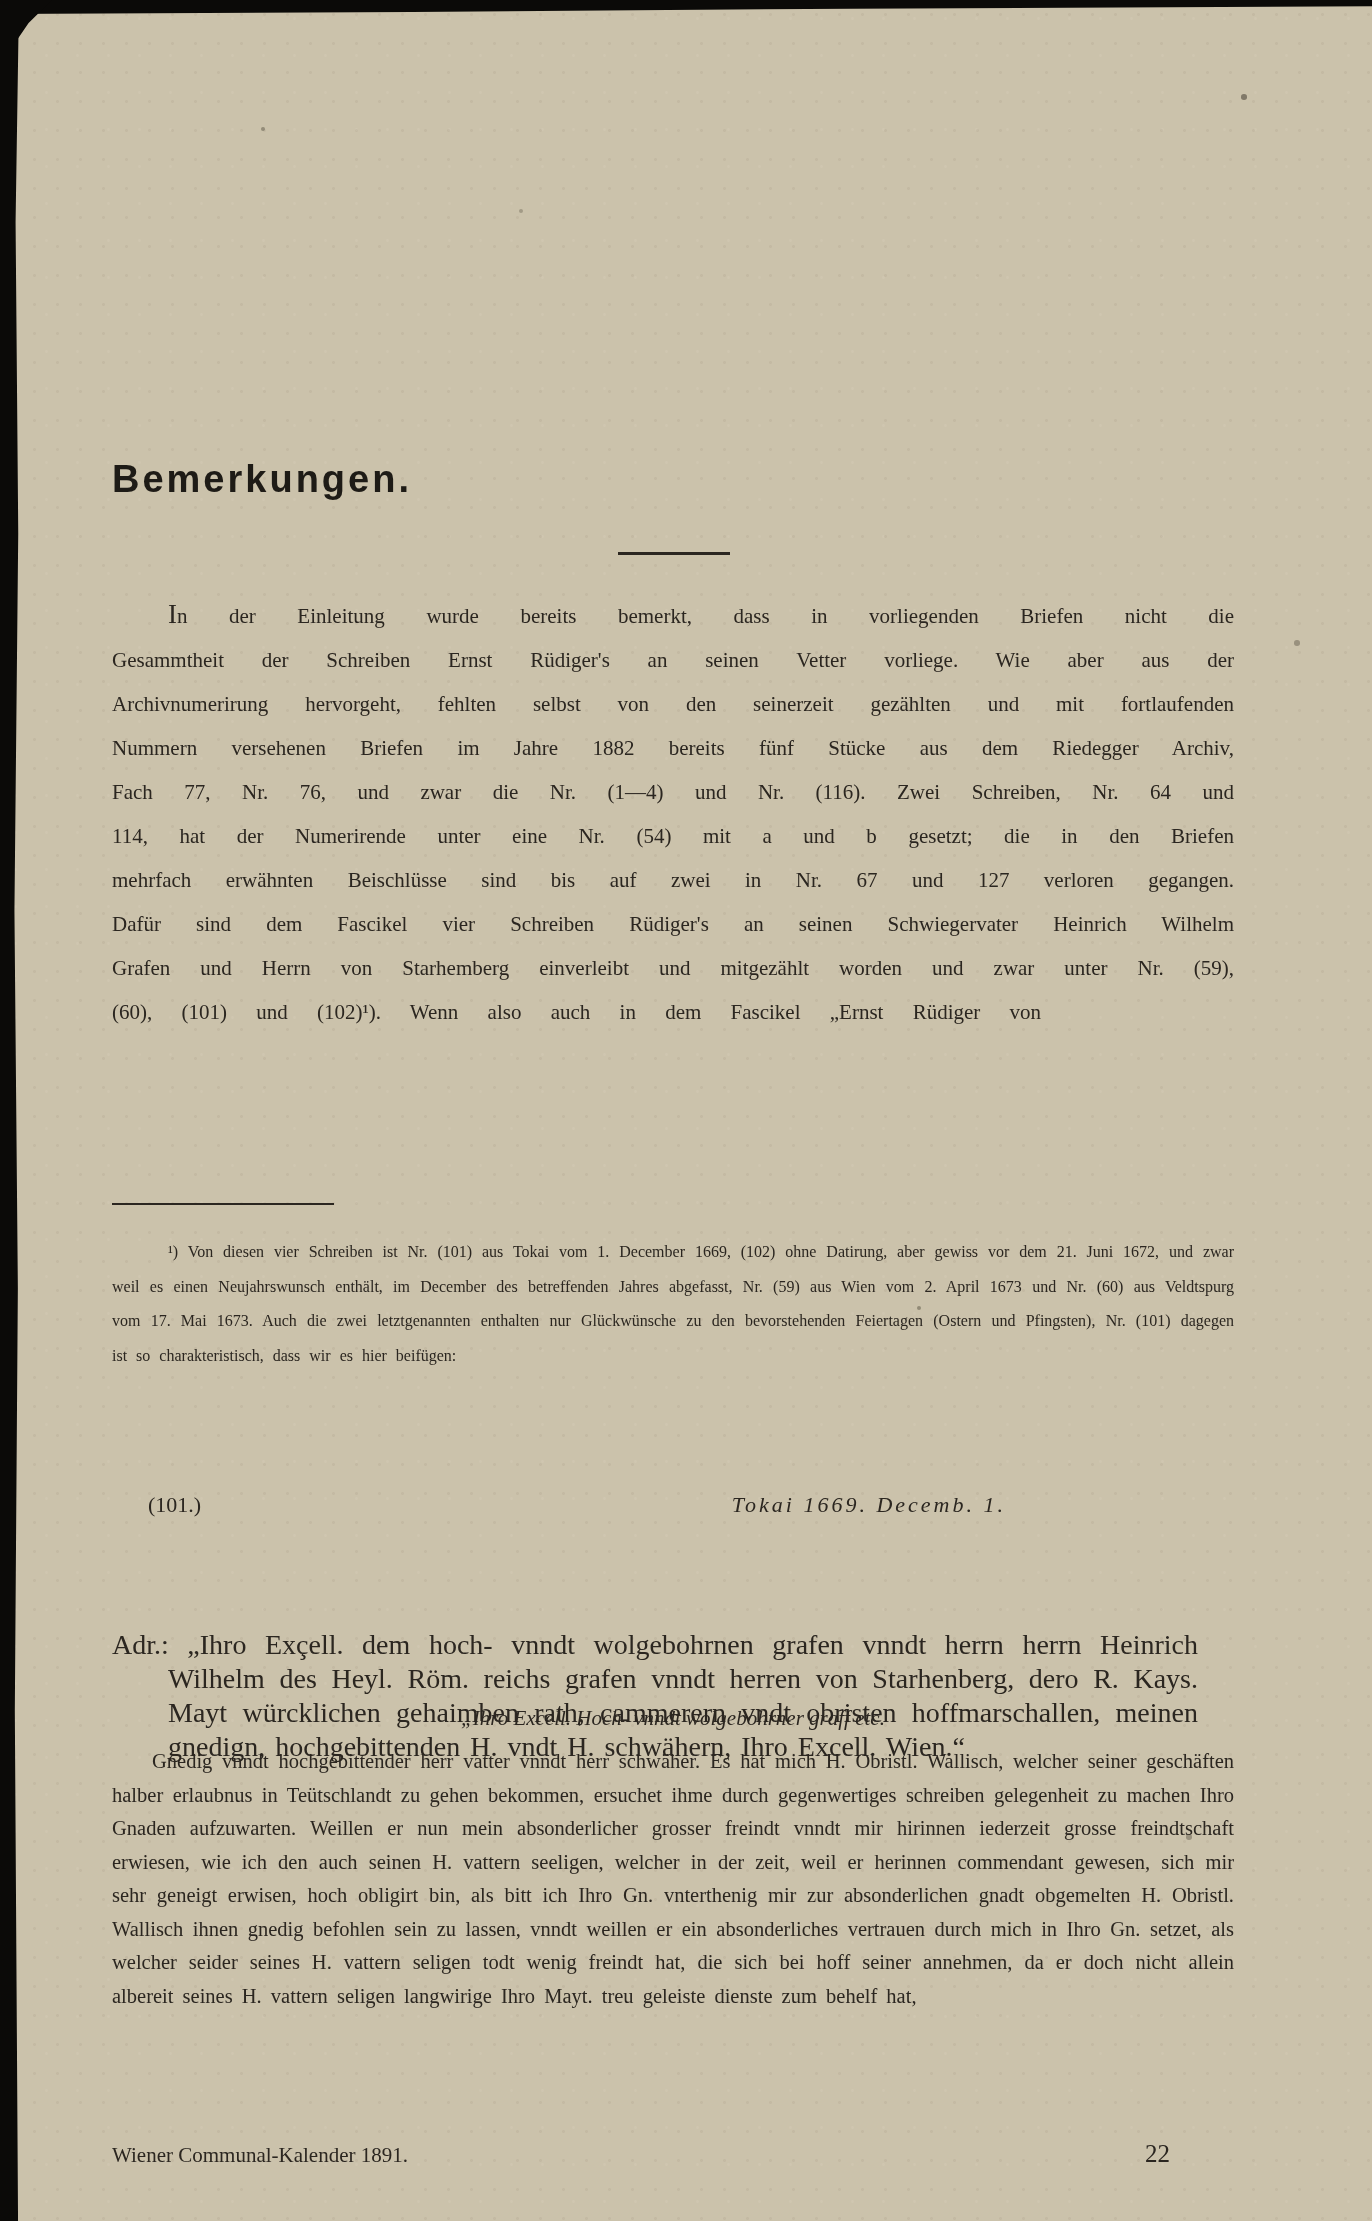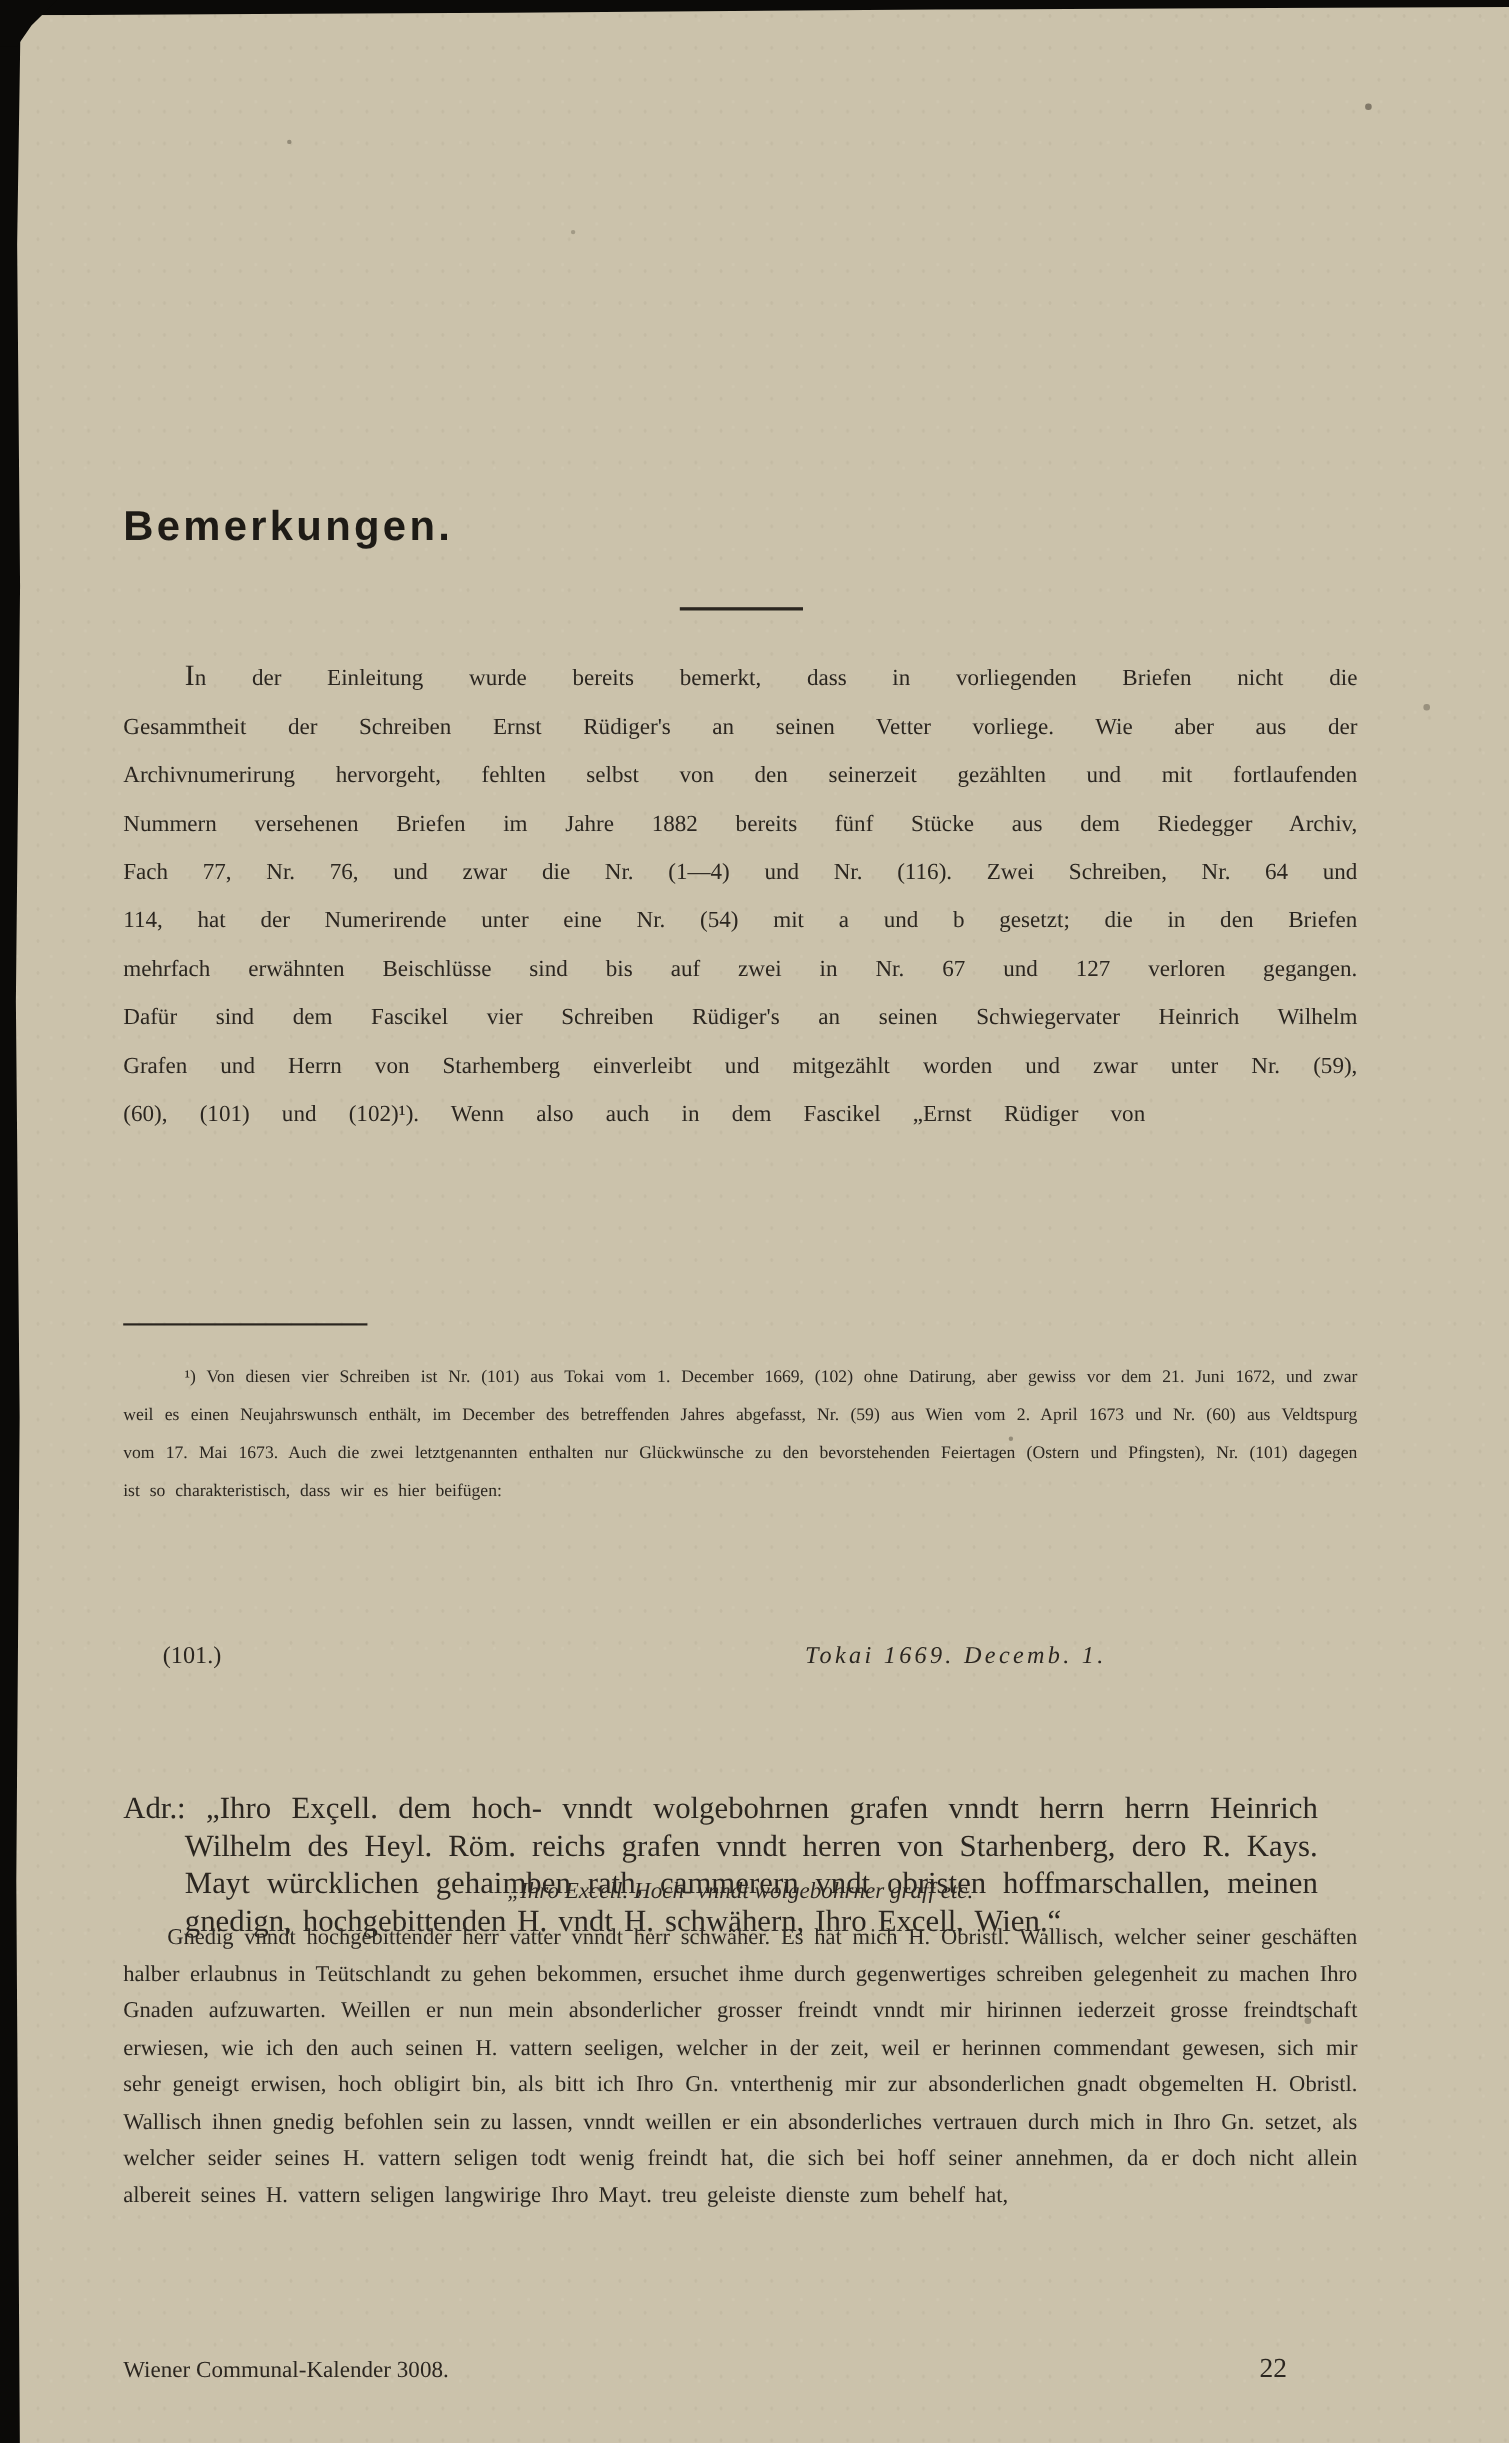--- a/index.html
+++ b/index.html
@@ -184,17 +184,17 @@
     <span class="letter-date">Tokai 1669. Decemb. 1.</span>
   </div>
 
   <p class="address content-block">Adr.: „Ihro Exçell. dem hoch- vnndt wolgebohrnen grafen vnndt herrn herrn Heinrich Wilhelm des Heyl. Röm. reichs grafen vnndt herren von Starhenberg, dero R. Kays. Mayt würcklichen gehaimben rath, cammerern vndt obristen hoffmarschallen, meinen gnedign, hochgebittenden H. vndt H. schwähern, Ihro Excell. Wien.“</p>
 
   <p class="salutation content-block">„Ihro Excell. Hoch- vnndt wolgebohrner graff etc.</p>
 
   <p class="letter-body content-block">Gnedig vnndt hochgebittender herr vatter vnndt herr schwäher. Es hat mich H. Obristl. Wallisch, welcher seiner geschäften halber erlaubnus in Teütschlandt zu gehen bekommen, ersuchet ihme durch gegenwertiges schreiben gelegenheit zu machen Ihro Gnaden aufzuwarten. Weillen er nun mein absonderlicher grosser freindt vnndt mir hirinnen iederzeit grosse freindtschaft erwiesen, wie ich den auch seinen H. vattern seeligen, welcher in der zeit, weil er herinnen commendant gewesen, sich mir sehr geneigt erwisen, hoch obligirt bin, als bitt ich Ihro Gn. vnterthenig mir zur absonderlichen gnadt obgemelten H. Obristl. Wallisch ihnen gnedig befohlen sein zu lassen, vnndt weillen er ein absonderliches vertrauen durch mich in Ihro Gn. setzet, als welcher seider seines H. vattern seligen todt wenig freindt hat, die sich bei hoff seiner annehmen, da er doch nicht allein albereit seines H. vattern seligen langwirige Ihro Mayt. treu geleiste dienste zum behelf hat,</p>
 
   <div class="footer content-block">
-    <span>Wiener Communal-Kalender 3008.</span>
+    <span>Wiener Communal-Kalender 1891.</span>
     <span class="page-num">22</span>
   </div>
 
 </div>
 
 </body></html>

